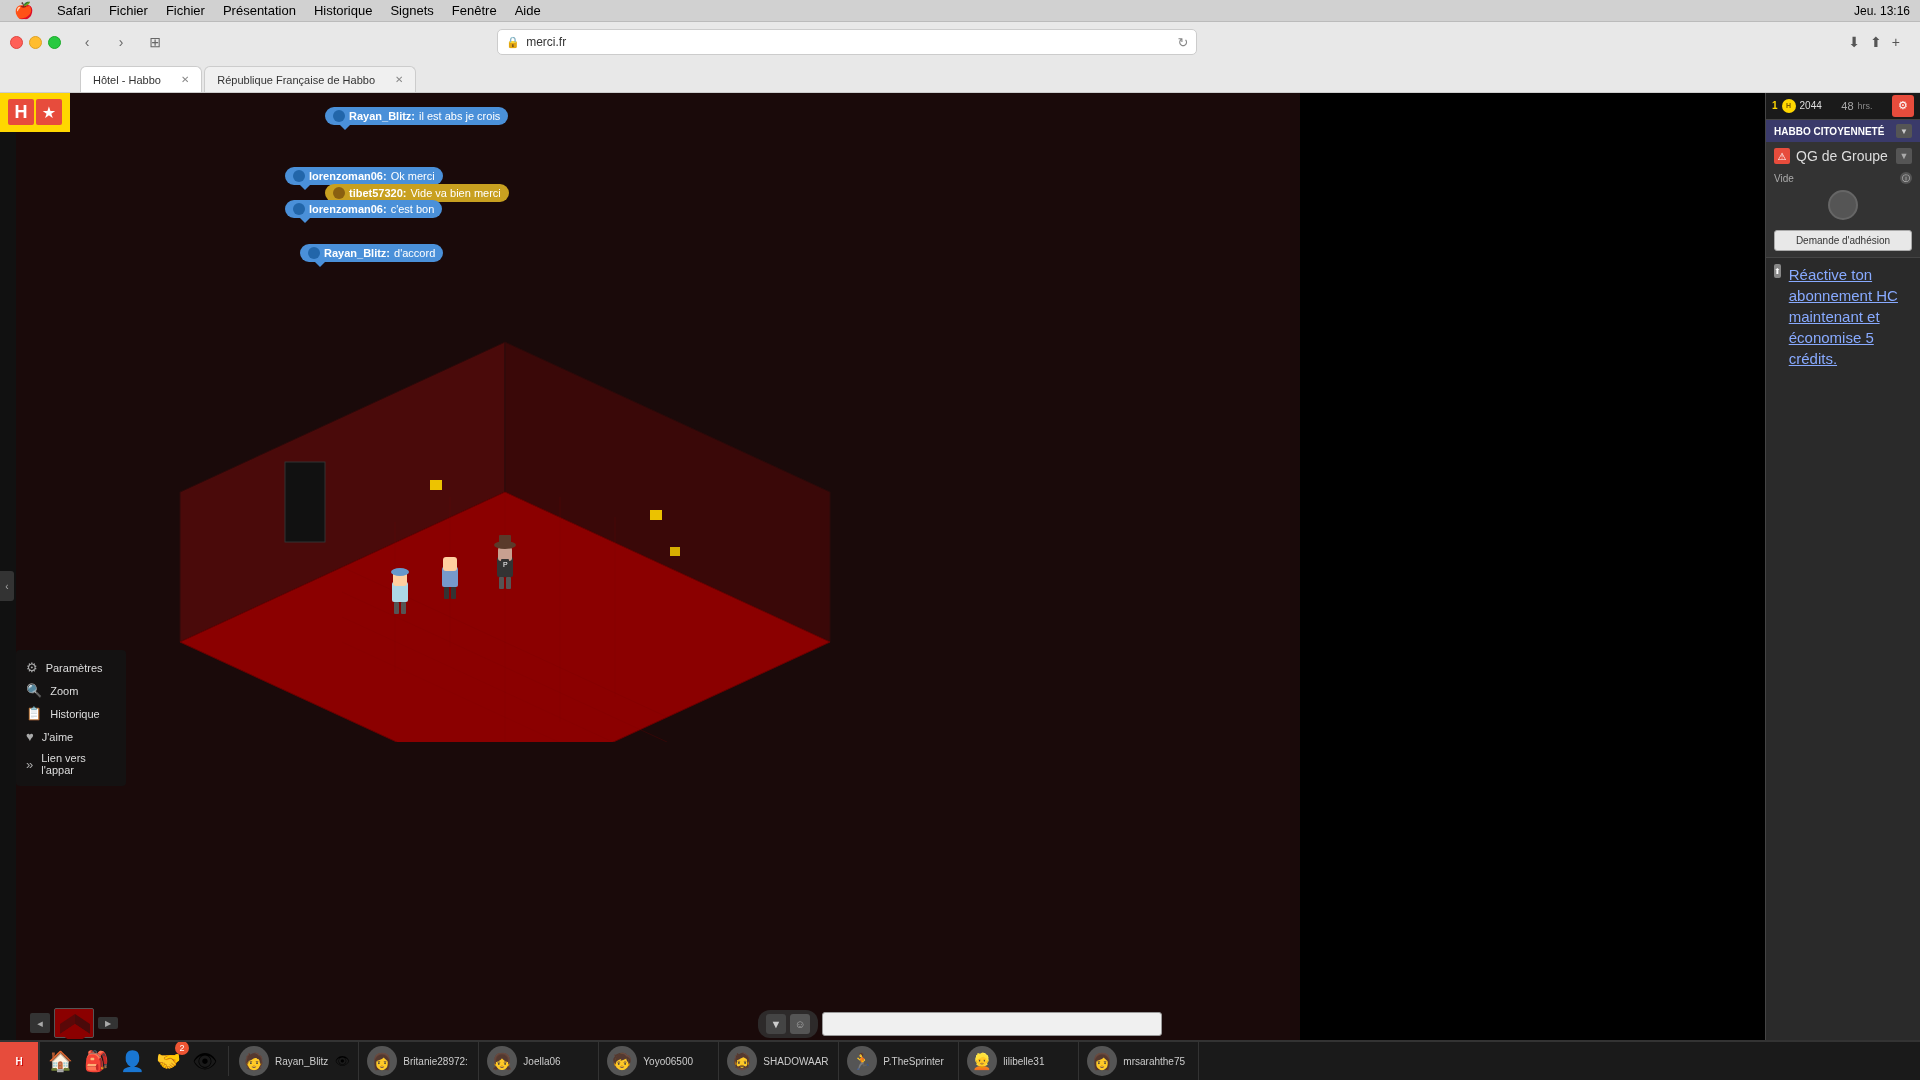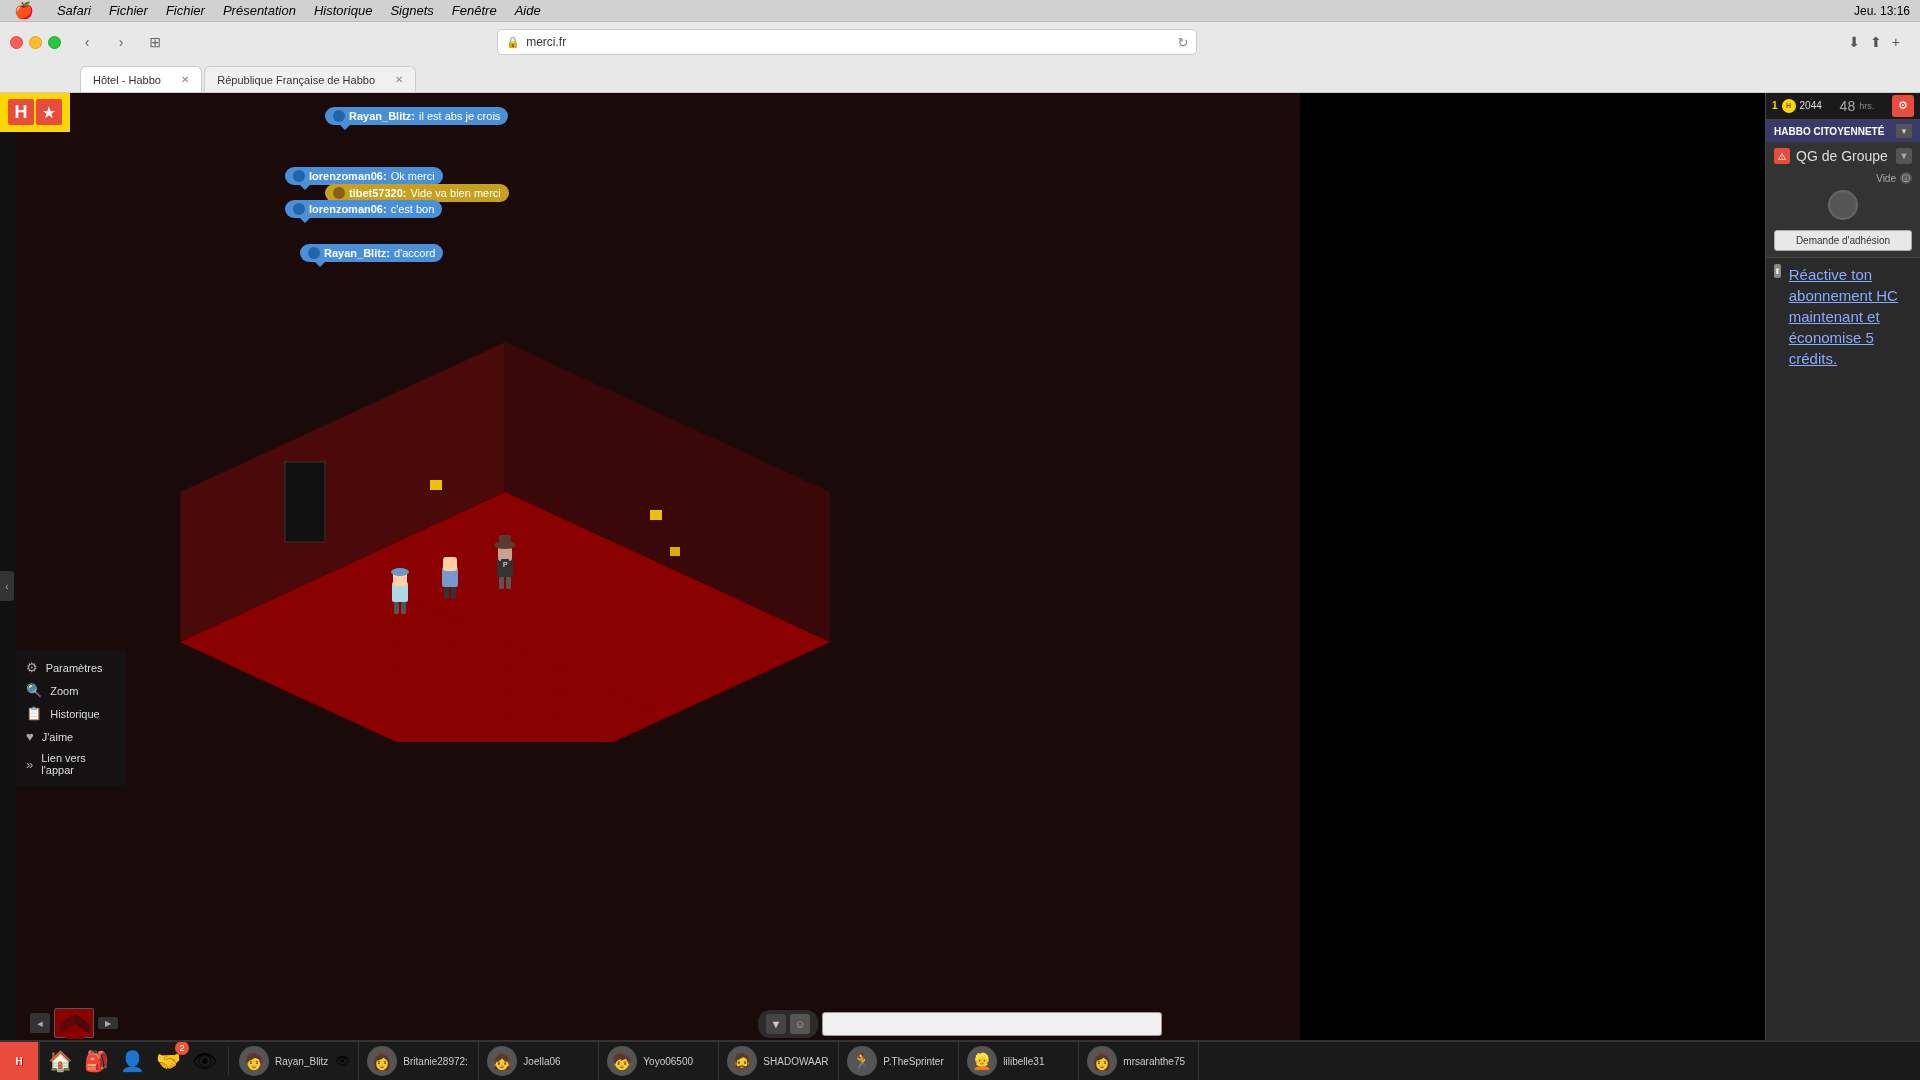--- a/index.html
+++ b/index.html
@@ -21,21 +21,20 @@
       border-bottom: 1px solid #bbb;
     }
     .menubar-apple {
       padding: 0 14px;
       font-size: 16px;
     }
     .menubar-item {
       padding: 0 9px;
       cursor: default;
       white-space: nowrap;
-      font-style: italic;
     }
     .menubar-right {
       margin-left: auto;
       display: flex;
       align-items: center;
       gap: 8px;
       padding-right: 10px;
       font-size: 12px;
     }
 
@@ -436,21 +435,21 @@
       margin: 4px auto;
       display: block;
     }
     .group-vide {
       font-size: 10px;
       color: #aaa;
       text-align: center;
       padding: 2px 0;
       display: flex;
       align-items: center;
-      justify-content: flex-end;
+      justify-content: space-between;
       gap: 4px;
     }
     .info-icon {
       width: 12px;
       height: 12px;
       background: #555;
       border-radius: 50%;
       display: inline-flex;
       align-items: center;
       justify-content: center;
@@ -836,21 +835,21 @@
 
 <div id="right-panel">
 
   <div id="hc-bar">
     <div class="hc-info">
       <span style="color:#ffd700;font-weight:bold;">1</span>
       <div class="hc-coin">H</div>
       <span>2044</span>
     </div>
     <div class="hc-timer">
-      <span style="color:#aaa; font-size:14px;text-align:right;">48</span>
+      <span style="color:#aaa; font-size:11px;text-align:right;">48</span>
       <span style="color:#888; font-size:9px;">hrs.</span>
     </div>
     <div class="hc-settings">⚙</div>
   </div>
 
   <div class="panel-section-title">
     <span>HABBO CITOYENNETÉ</span>
     <button class="panel-section-btn">▼</button>
   </div>
 

